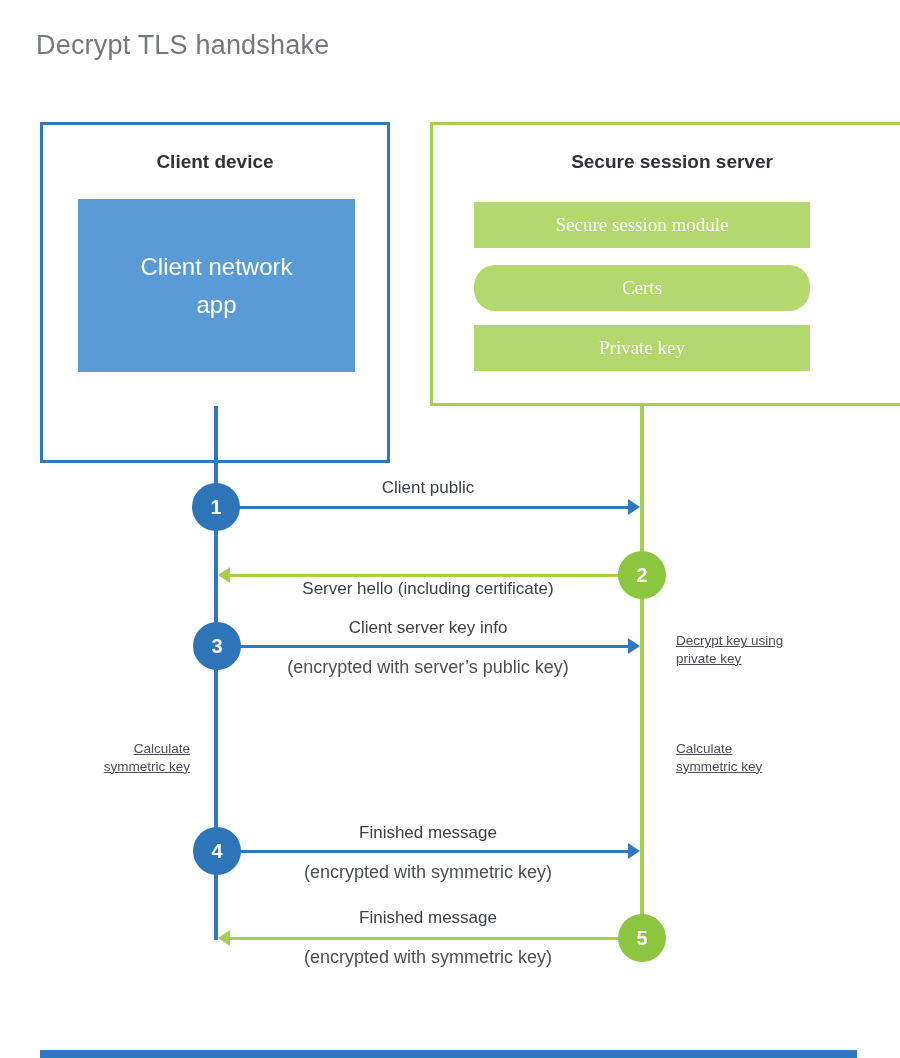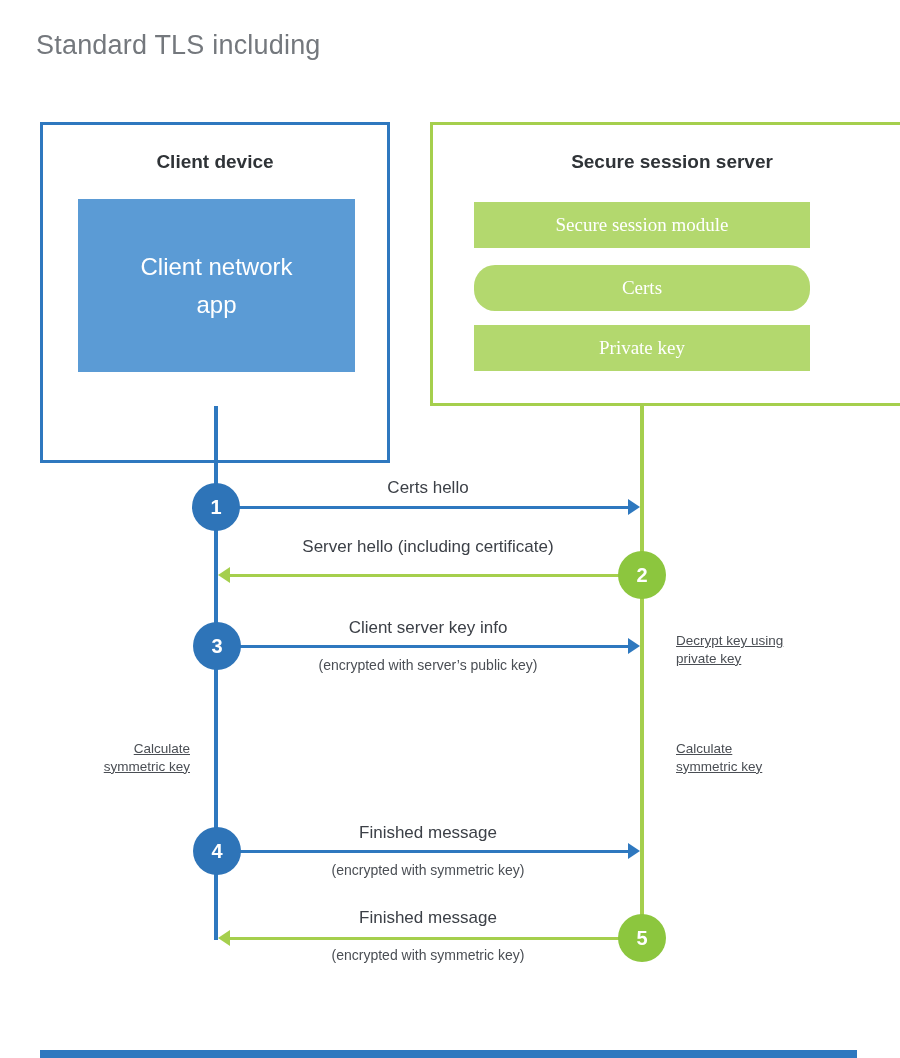--- a/index.html
+++ b/index.html
@@ -123,30 +123,30 @@
   .a5 { left: 218px; top: 930px; width: 422px; }
   .msg-label {
     position: absolute;
     left: 216px;
     width: 424px;
     text-align: center;
     font-size: 17px;
     color: var(--text_label, #3c4047);
   }
   .l1 { top: 478px; }
-  .l2 { top: 537px; }
+  .l2 { top: 579px; }
   .l3 { top: 618px; }
   .l4 { top: 823px; }
   .l5 { top: 908px; }
   .msg-sub {
     position: absolute;
     left: 216px;
     width: 424px;
     text-align: center;
-    font-size: 14px;
+    font-size: 18px;
     color: var(--text_sub, #4a4e54);
   }
   .s3 { top: 657px; }
   .s4 { top: 862px; }
   .s5 { top: 947px; }
   .side-note {
     position: absolute;
     font-size: 13.5px;
     line-height: 1.3;
     color: var(--text_sub, #4a4e54);
@@ -163,21 +163,21 @@
     width: 817px;
     height: 8px;
     background: var(--blue, #2e78bf);
   }
 </style>
 </head>
 <body>
 
 <div class="canvas">
 
-  <div class="diagram-title">Standard TLS including</div>
+  <div class="diagram-title">Decrypt TLS handshake</div>
 
   <div class="actor-box client-box">
     <div class="actor-title">Client device</div>
     <div class="app-box">
       <span>Client network
 app</span>
     </div>
   </div>
 
   <div class="actor-box server-box">
@@ -189,21 +189,21 @@
       <span>Certs</span>
     </div>
     <div class="module-bar module-3">
       <span>Private key</span>
     </div>
   </div>
 
   <div class="lifeline client-line"></div>
   <div class="lifeline server-line"></div>
 
-  <div class="msg-label l1">Certs hello</div>
+  <div class="msg-label l1">Client public</div>
   <div class="arrow dir-right arrow-blue a1">
     <div class="shaft"></div>
     <div class="head"></div>
   </div>
   <div class="step-circle circle-blue c1">
     <span>1</span>
   </div>
 
   <div class="msg-label l2">Server hello (including certificate)</div>
   <div class="arrow dir-left arrow-green a2">

